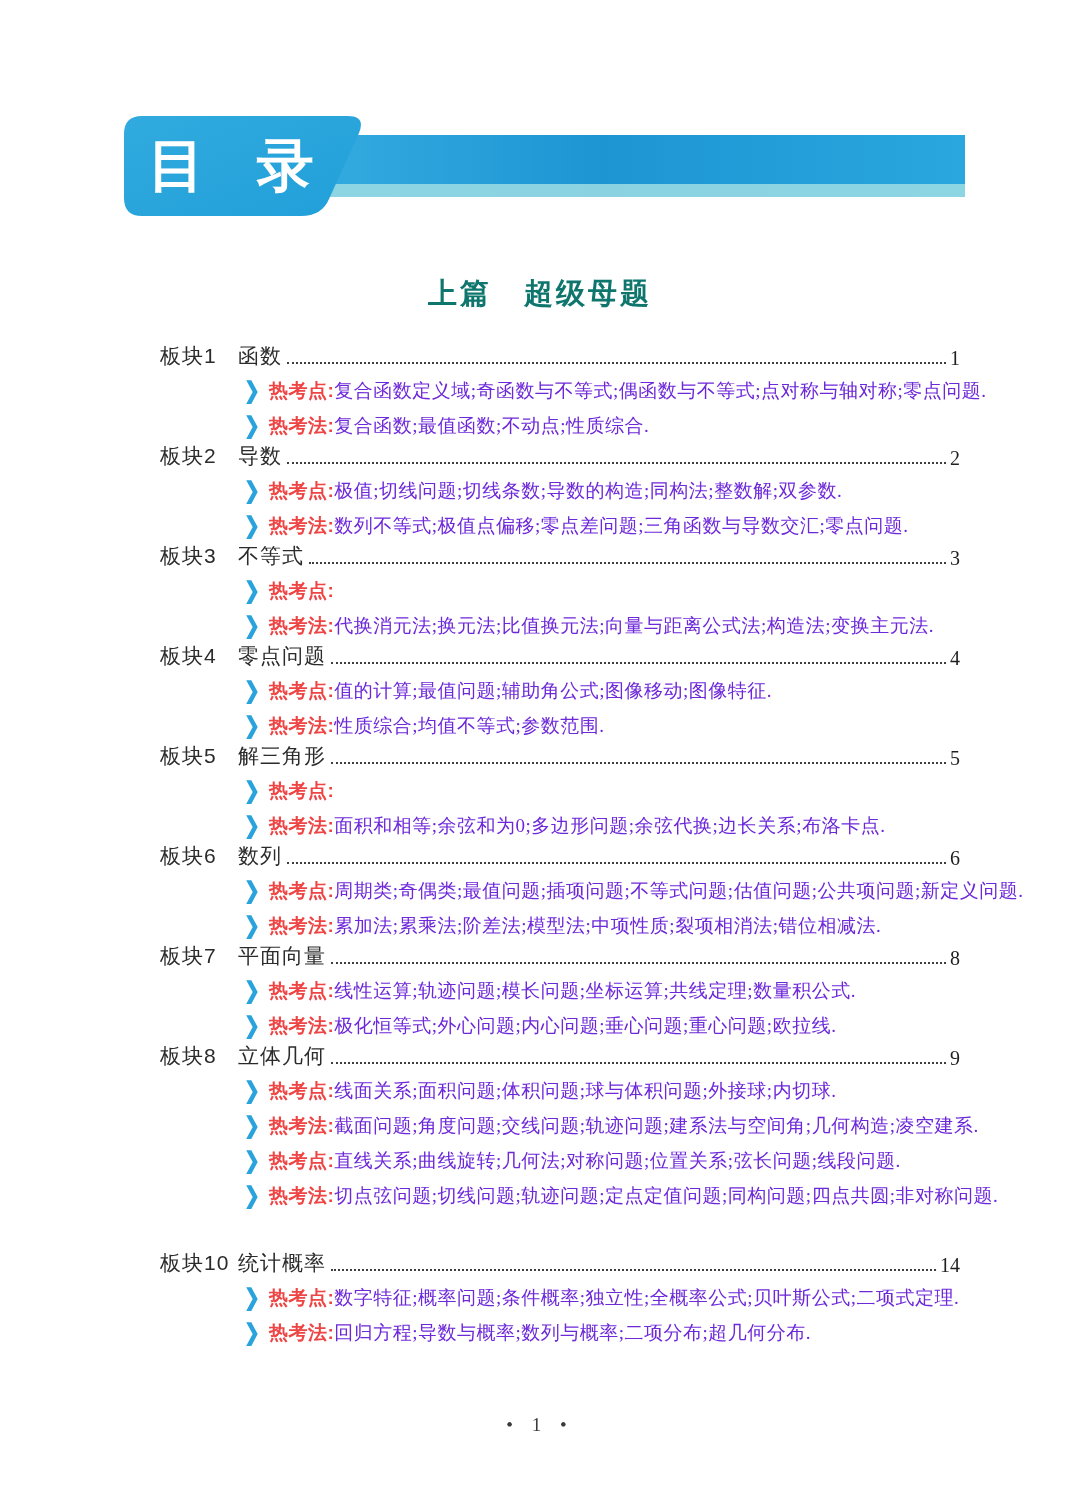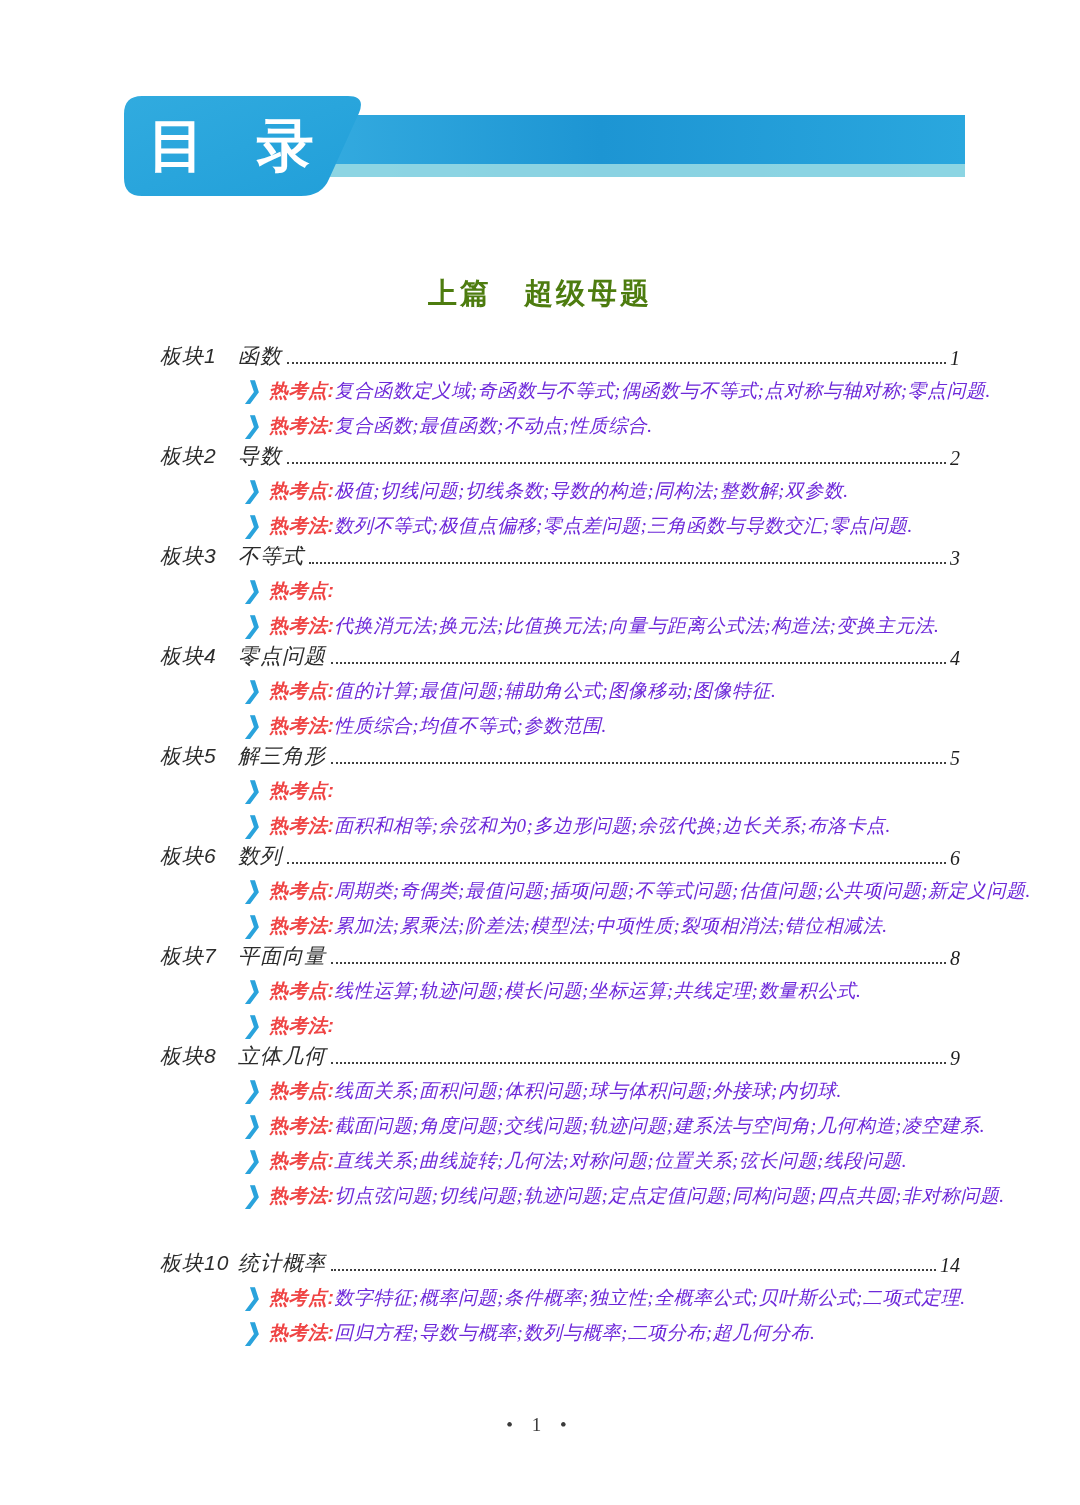--- a/index.html
+++ b/index.html
@@ -7,39 +7,39 @@
   body {
     width:1080px; height:1505px;
     background:#ffffff;
     font-family:"Liberation Sans", sans-serif;
     position:relative;
     overflow:hidden;
     color:#2e2e2e;
   }
 
   
-  .banner { position:absolute; left:122px; top:94px; width:843px; height:104px; }
+  .banner { position:absolute; left:122px; top:114px; width:843px; height:104px; }
   .banner svg { position:absolute; left:0; top:0; width:100%; height:100%; }
   .banner-title {
     position:absolute; left:26px; top:14px;
     color:#ffffff; font-size:57px; font-weight:bold;
     letter-spacing:18px; white-space:pre;
   }
 
   
   .subtitle {
     position:absolute; top:274px; left:0; width:100%;
     text-align:center;
     font-size:29px; font-weight:bold;
-    color:#4d7c0f; letter-spacing:3px; white-space:pre;
+    color:#0f766e; letter-spacing:3px; white-space:pre;
   }
 
   
   .toc { position:absolute; left:160px; top:340px; width:800px; }
-  .section { height:100px;font-style:italic; }
+  .section { height:100px; }
   .sec-head {
     display:flex; align-items:flex-end;
     height:30px; font-size:21px; color:#2b2b2b;
   }
   .sec-label { flex:none; width:78px; letter-spacing:1px; }
   .sec-title { flex:none; letter-spacing:1px; }
   .leader { flex:1; border-bottom:2.4px dotted #3e3e3e; margin:0 4px 6px 5px; }
   .sec-page { flex:none; font-family:"Liberation Serif", serif; font-size:20px; color:#1f1f1f; }
 
   .subrow {
@@ -215,20 +215,21 @@
       <span class="sec-page">8</span>
     </div>
     <div class="subrow">
       <span class="arrow">❯</span>
       <span class="sub-label">热考点:</span>
       <span class="sub-text">线性运算;轨迹问题;模长问题;坐标运算;共线定理;数量积公式.</span>
     </div>
     <div class="subrow">
       <span class="arrow">❯</span>
       <span class="sub-label">热考法:</span>
+      <span class="sub-text">极化恒等式;外心问题;内心问题;垂心问题;重心问题;欧拉线.</span>
     </div>
   </div>
 
   <div class="section">
     <div class="sec-head">
       <span class="sec-label">板块8</span>
       <span class="sec-title">立体几何</span>
       <span class="leader"></span>
       <span class="sec-page">9</span>
     </div>

